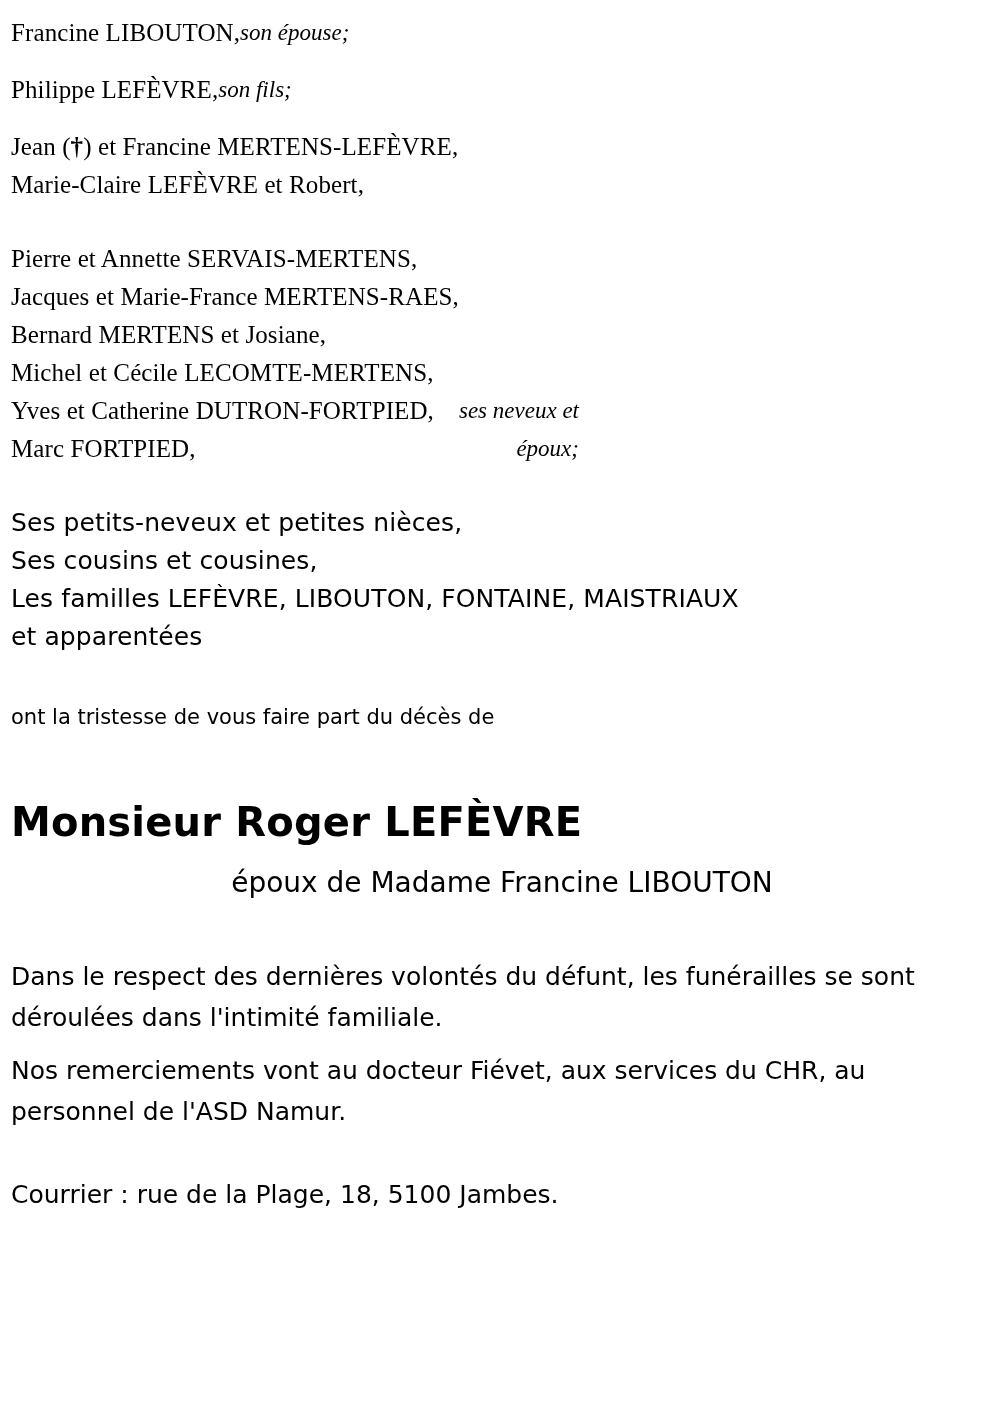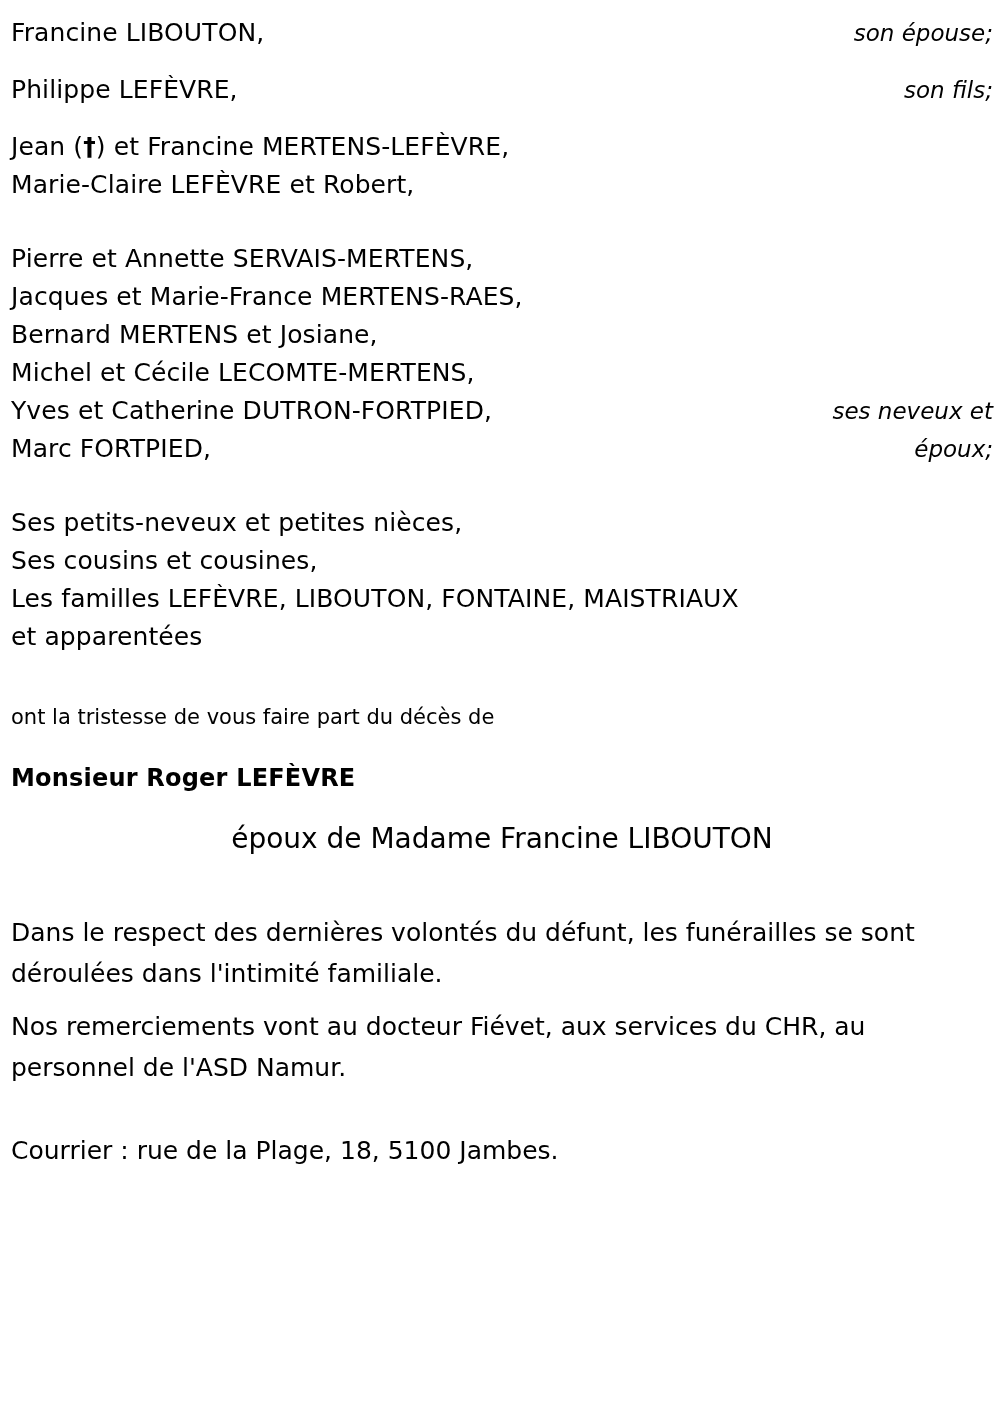--- a/index.html
+++ b/index.html
@@ -27,21 +27,22 @@
     box-sizing: border-box;
     width: 100%;
     height: 100%;
   }
 
   
   .relation-block {
     display: flex;
     width: 100%;
     align-items: flex-start;
-    justify-content: space-between;
+    justify-content: flex-start;
+    font-family: Liberation Serif, serif;
   }
   .names-col {
     flex: 0 1 auto;
     max-width: 640px;
   }
   .label-col {
     flex: 0 0 auto;
     text-align: right;
     align-self: flex-end;
     max-width: 330px;
@@ -61,24 +62,25 @@
   .spacer-md { height: 36px; }
 
   
   .intro-line {
     font-size: 21px;
     line-height: 38px;
   }
 
   
   .deceased-name {
-    font-size: 24px;
+    font-size: 40px;
     line-height: 46px;
     font-weight: bold;
     letter-spacing: 0.2px;
+    margin-top: 44px;
   }
   .spouse-line {
     font-size: 28px;
     line-height: 38px;
     text-align: center;
   }
 
   
   .body-para {
     font-size: 25px;

